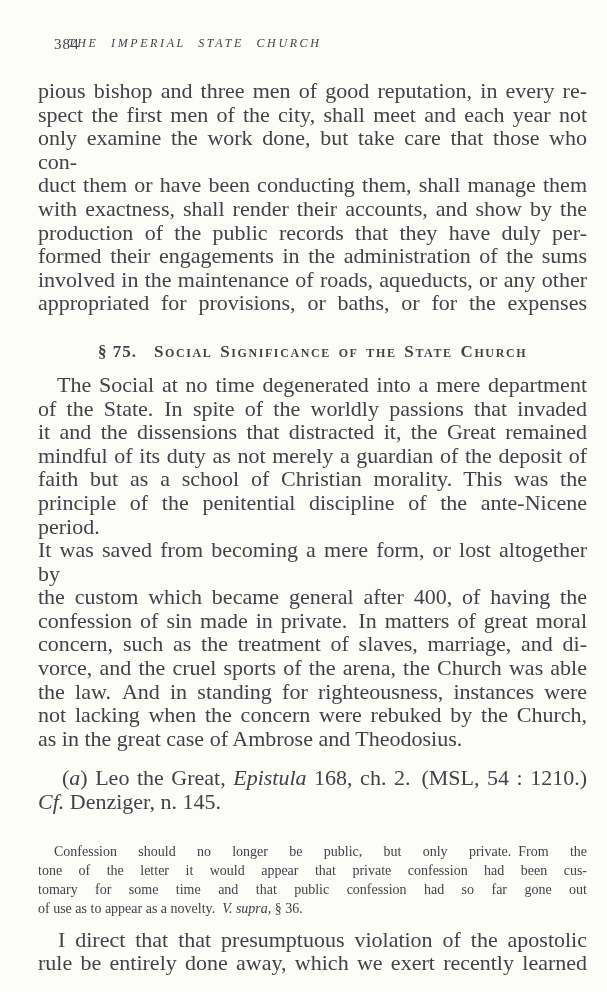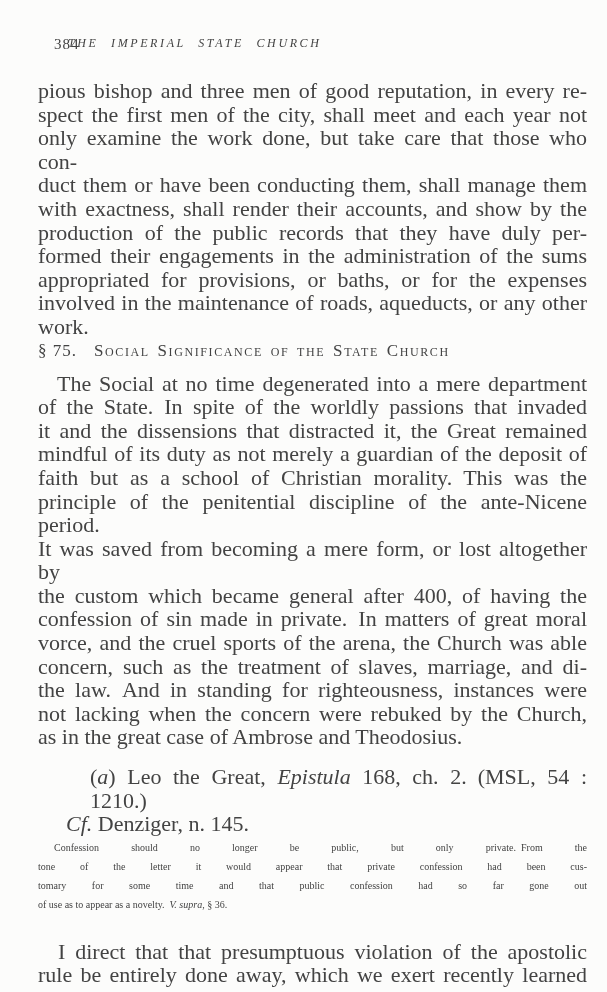--- a/index.html
+++ b/index.html
@@ -51,83 +51,84 @@
   .line {
     text-align: justify;
     text-align-last: justify;
   }
   .line.last {
     text-align-last: left;
   }
   .line i { font-style: italic; }
 
   .section-heading {
+    margin-top: 25px;
     margin-bottom: 9px;
-    text-align: left;
+    text-align: center;
     font-size: 17px;
     line-height: 24px;
     white-space: nowrap;
+    font-weight: bold;
   }
   .heading-number {
     letter-spacing: 1px;
     margin-right: 17px;
   }
   .heading-title {
     font-variant: small-caps;
     letter-spacing: 1.6px;
     word-spacing: 2px;
   }
 
-  .para-citation { margin-top: 16px; margin-left: 28px; }
+  .para-citation { margin-top: 16px; }
   .para-note {
-    margin-top: 2px;
-    font-size: 10px;
+    margin-top: 28px;
+    font-size: 14px;
     line-height: 19px;
   }
-  .para-closing { margin-top: 26px; }
+  .para-closing { margin-top: 10px; }
 </style>
 </head>
 <body>
 
 <div class="page">
 
   <div class="page-header">
     <span class="page-number">384</span>
     <span class="running-title">THE IMPERIAL STATE CHURCH</span>
   </div>
 
   <div class="para para-opening">
       <div class="line"><span>pious bishop and three men of good reputation, in every re-</span></div>
       <div class="line"><span>spect the first men of the city, shall meet and each year not</span></div>
       <div class="line"><span>only examine the work done, but take care that those who con-</span></div>
       <div class="line"><span>duct them or have been conducting them, shall manage them</span></div>
       <div class="line"><span>with exactness, shall render their accounts, and show by the</span></div>
       <div class="line"><span>production of the public records that they have duly per-</span></div>
       <div class="line"><span>formed their engagements in the administration of the sums</span></div>
+      <div class="line"><span>involved in the maintenance of roads, aqueducts, or any other</span></div>
       <div class="line"><span>appropriated for provisions, or baths, or for the expenses</span></div>
-      <div class="line"><span>involved in the maintenance of roads, aqueducts, or any other</span></div>
-      <div class="line last"><span>work.</span></div>
     </div>
 
   <div class="section-heading">
     <span class="heading-number">§ 75.</span><span class="heading-title">Social Significance of the State Church</span>
   </div>
 
   <div class="para para-body">
       <div class="line" style="padding-left: 19px;"><span>The Social at no time degenerated into a mere department</span></div>
       <div class="line"><span>of the State. In spite of the worldly passions that invaded</span></div>
       <div class="line"><span>it and the dissensions that distracted it, the Great remained</span></div>
       <div class="line"><span>mindful of its duty as not merely a guardian of the deposit of</span></div>
       <div class="line"><span>faith but as a school of Christian morality. This was the</span></div>
       <div class="line"><span>principle of the penitential discipline of the ante-Nicene period.</span></div>
       <div class="line"><span>It was saved from becoming a mere form, or lost altogether by</span></div>
       <div class="line"><span>the custom which became general after 400, of having the</span></div>
       <div class="line"><span>confession of sin made in private. In matters of great moral</span></div>
+      <div class="line"><span>concern, such as the treatment of slaves, marriage, and di-</span></div>
       <div class="line"><span>vorce, and the cruel sports of the arena, the Church was able</span></div>
-      <div class="line"><span>concern, such as the treatment of slaves, marriage, and di-</span></div>
       <div class="line"><span>the law. And in standing for righteousness, instances were</span></div>
       <div class="line"><span>not lacking when the concern were rebuked by the Church,</span></div>
       <div class="line last"><span>as in the great case of Ambrose and Theodosius.</span></div>
     </div>
 
   <div class="para para-citation">
       <div class="line" style="padding-left: 24px;"><span>(</span><i>a</i><span>) Leo the Great, </span><i>Epistula</i><span> 168, ch. 2. (MSL, 54 : 1210.)</span></div>
       <div class="line last"><i>Cf.</i><span> Denziger, n. 145.</span></div>
     </div>
 

